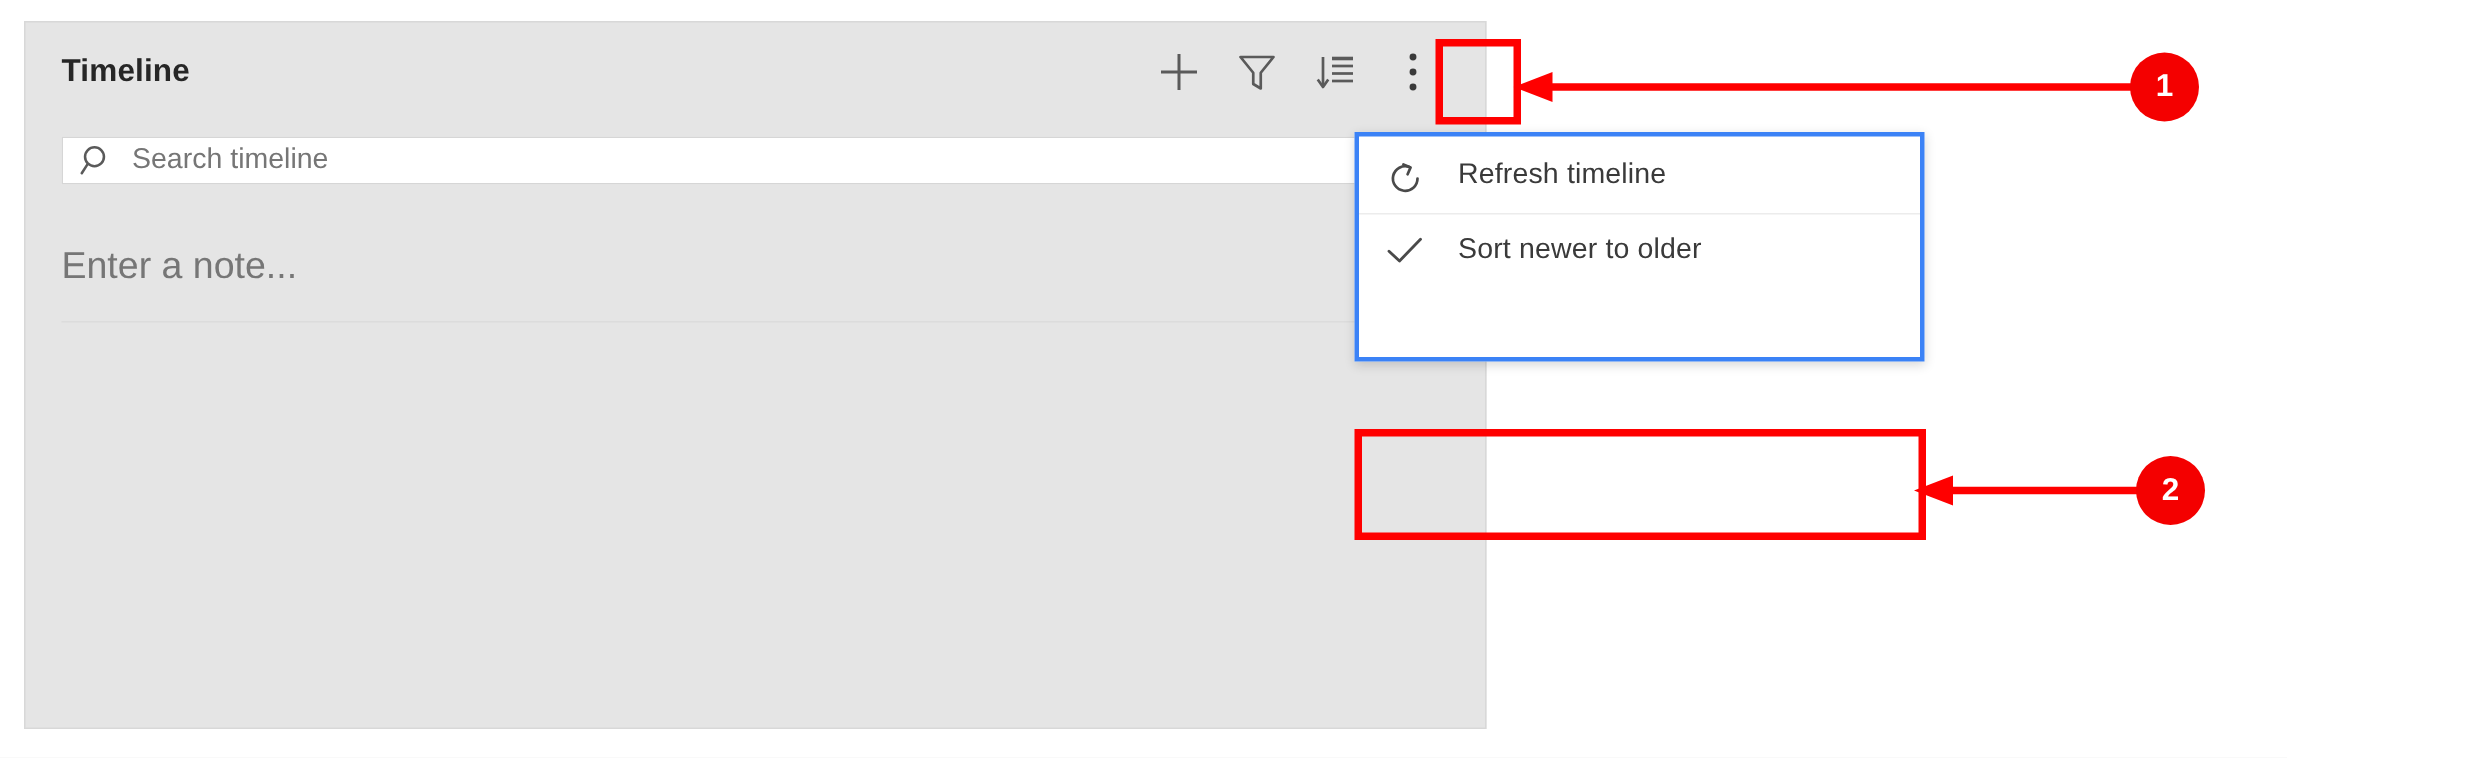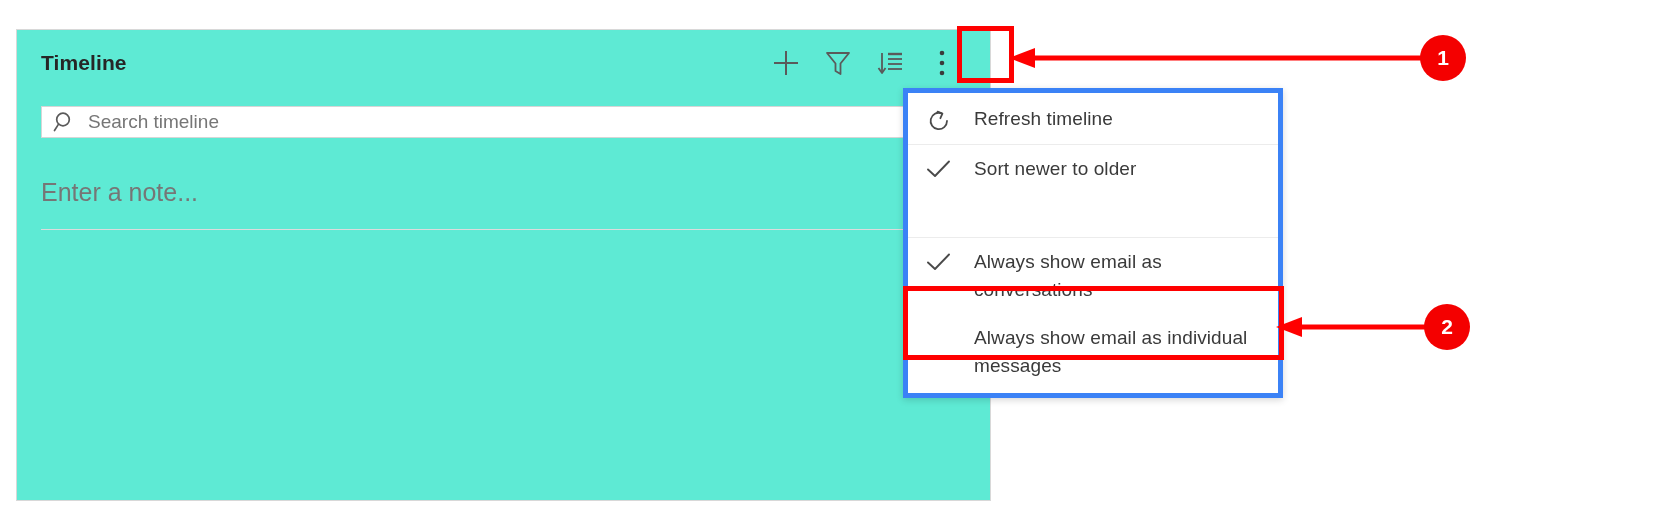--- a/index.html
+++ b/index.html
@@ -17,24 +17,23 @@
     -webkit-font-smoothing: antialiased;
   }
 
   
   .timeline-panel {
     position: absolute;
     left: 16px;
     top: 14px;
     width: 975px;
     height: 472px;
-    background: #5eead4;
+    background: #e5e5e5;
     border: 1px solid #d8d8d8;
     box-sizing: border-box;
-    margin-top: 15px;
   }
 
   .panel-header {
     position: absolute;
     left: 0;
     top: 0;
     right: 0;
     height: 66px;
     display: flex;
     align-items: center;
@@ -128,21 +127,21 @@
   }
   .note-input::placeholder { color: #767676; opacity: 1; }
 
   
   .context-menu {
     position: absolute;
     left: 903px;
     top: 88px;
     width: 380px;
     background: #ffffff;
-    border: 5px solid #3b82f6;
+    border: 3px solid #3b82f6;
     box-shadow: 0 2px 7px rgba(0,0,0,0.16);
     box-sizing: border-box;
     padding: 2px 0 3px 0;
     z-index: 20;
   }
   .menu-group + .menu-group {
     border-top: 1px solid #ececec;
   }
   .menu-item {
     display: flex;
@@ -296,34 +295,20 @@
           <path d="M2 11.5 L9 18 L23 3.5" fill="none" stroke="#4a4a4a" stroke-width="1.9" stroke-linecap="round" stroke-linejoin="round"></path>
         </svg>
       </span>
       <span class="menu-label">Sort newer to older</span>
     </div>
     <div class="menu-item">
       <span class="menu-check"></span>
     </div>
   </div>
 
-  <div class="menu-group">
-    <div class="menu-item tall">
-      <span class="menu-check">
-        <svg width="26" height="22" viewBox="0 0 26 22">
-          <path d="M2 11.5 L9 18 L23 3.5" fill="none" stroke="#4a4a4a" stroke-width="1.9" stroke-linecap="round" stroke-linejoin="round"></path>
-        </svg>
-      </span>
-      <span class="menu-label">Always show email as conversations</span>
-    </div>
-    <div class="menu-item tall">
-      <span class="menu-check"></span>
-      <span class="menu-label">Always show email as individual messages</span>
-    </div>
-  </div>
 
 </div>
 
 <div class="ann-box" id="ann-box-dots"></div>
 <div class="ann-box" id="ann-box-conv"></div>
 
 <svg class="ann-arrow" id="ann-arrow-1" viewBox="0 0 425 36">
   <line x1="425" y1="18" x2="28" y2="18" stroke="#ff0000" stroke-width="5"></line>
   <path d="M4 18 L30 8 L30 28 Z" fill="#ff0000"></path>
 </svg>

